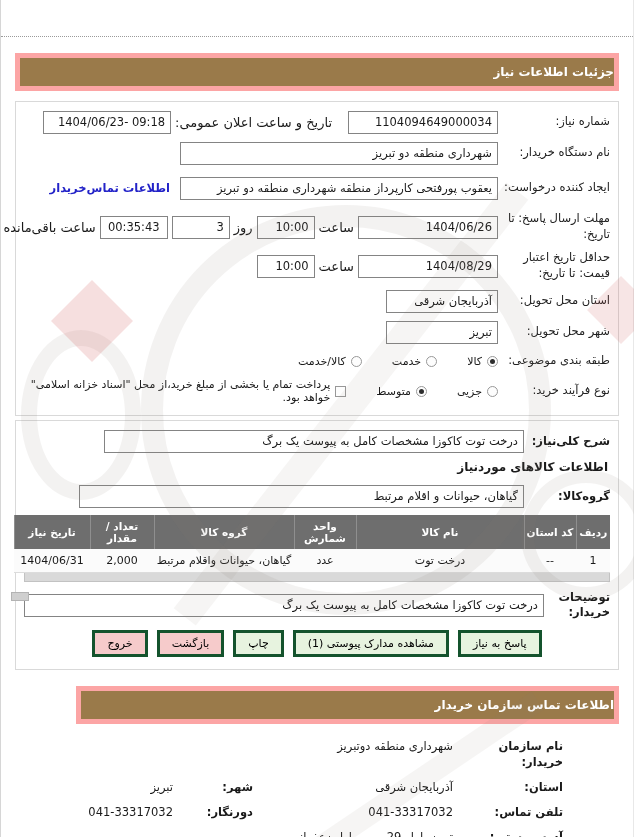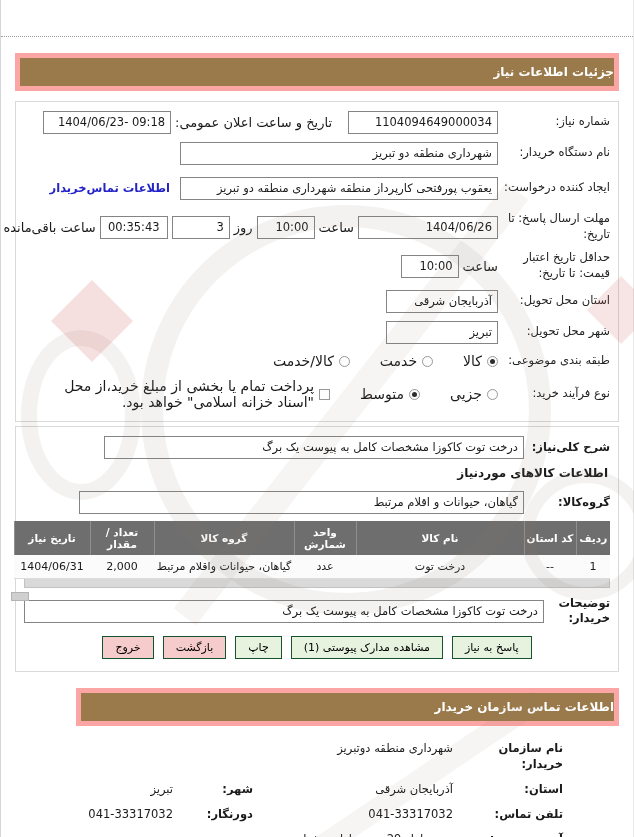--- a/index.html
+++ b/index.html
@@ -26,33 +26,33 @@
   .grow { flex-grow:1; flex-shrink:1; }
   .small-lbl { font-size:13px; flex-shrink:0; }
   .link { color:#2323c8; font-size:11.5px; font-weight:bold; text-decoration:none; cursor:pointer; margin-right:6px; white-space:nowrap; }
 
   .radio-item { display:flex; align-items:center; gap:5px; margin-left:26px; }
   .radio { width:11px; height:11px; border:1px solid #989898; border-radius:50%; background:#fdfdfd;
     position:relative; flex-shrink:0; }
   .radio.checked::after { content:""; position:absolute; left:2px; top:2px; right:2px; bottom:2px;
     background:#2d2d2d; border-radius:50%; }
   .checkbox { width:11px; height:11px; border:1px solid #989898; background:#fdfdfd; flex-shrink:0; }
-  .radio-label, .chk-label { font-size:14px; }
+  .radio-label, .chk-label { font-size:11px; }
 
   .blbl { font-weight:bold; font-size:11.5px; }
   .heading { font-weight:bold; font-size:12px; margin:4px 2px 10px 0; }
 
   table { width:100%; border-collapse:collapse; table-layout:fixed; margin-top:4px; }
   th { background:#6e6e6e; color:#fff; font-size:10.5px; font-weight:bold; padding:5px 2px;
     border-left:1px solid #8f8f8f; text-align:center; }
   td { font-size:11px; padding:5px 2px; text-align:center; background:#fbfbfb; border-bottom:1px solid #dcdcdc; }
   .table-footer { height:9px; background:#d9d9d9; border:1px solid #c2c2c2; border-top:none; margin-bottom:8px; }
 
   .btn-row { display:flex; justify-content:center; gap:9px; margin:10px 0 8px 0; }
-  .btn { border:1px solid #14532d; font-size:11px; padding:4px 12px; background:#e7f3df;
+  .btn { border:3px solid #14532d; font-size:11px; padding:4px 12px; background:#e7f3df;
     cursor:pointer; font-family:inherit; white-space:nowrap; }
   .btn.pink { background:#f6cbcb; }
 
   .contact { padding:14px 70px 0 0; }
   .crow { display:flex; align-items:flex-start; margin-bottom:9px; font-size:11.5px; line-height:1.4; }
   .clbl { width:110px; font-weight:bold; flex-shrink:0; }
   .cval { width:200px; flex-shrink:0; }
   .clbl2 { width:80px; font-weight:bold; flex-shrink:0; }
 
   .ltr { direction:ltr; unicode-bidi:isolate; }
@@ -121,20 +121,23 @@
         <span class="ltr">3</span>
       </div>
       <div class="box w68 center">
         <span class="ltr">00:35:43</span>
       </div>
       <span class="small-lbl">ساعت باقی‌مانده</span>
     </div>
 
     <div class="row" style="min-height:32px;">
       <span class="lbl">حداقل تاریخ اعتبار قیمت: تا تاریخ:</span>
+      <div class="box w140">
+        <span class="ltr">1404/08/29</span>
+      </div>
       <span class="small-lbl">ساعت</span>
       <div class="box w58">
         <span class="ltr">10:00</span>
       </div>
     </div>
 
     <div class="row">
       <span class="lbl">استان محل تحویل:</span>
       <div class="box w112">
         <span>آذربایجان شرقی</span>

